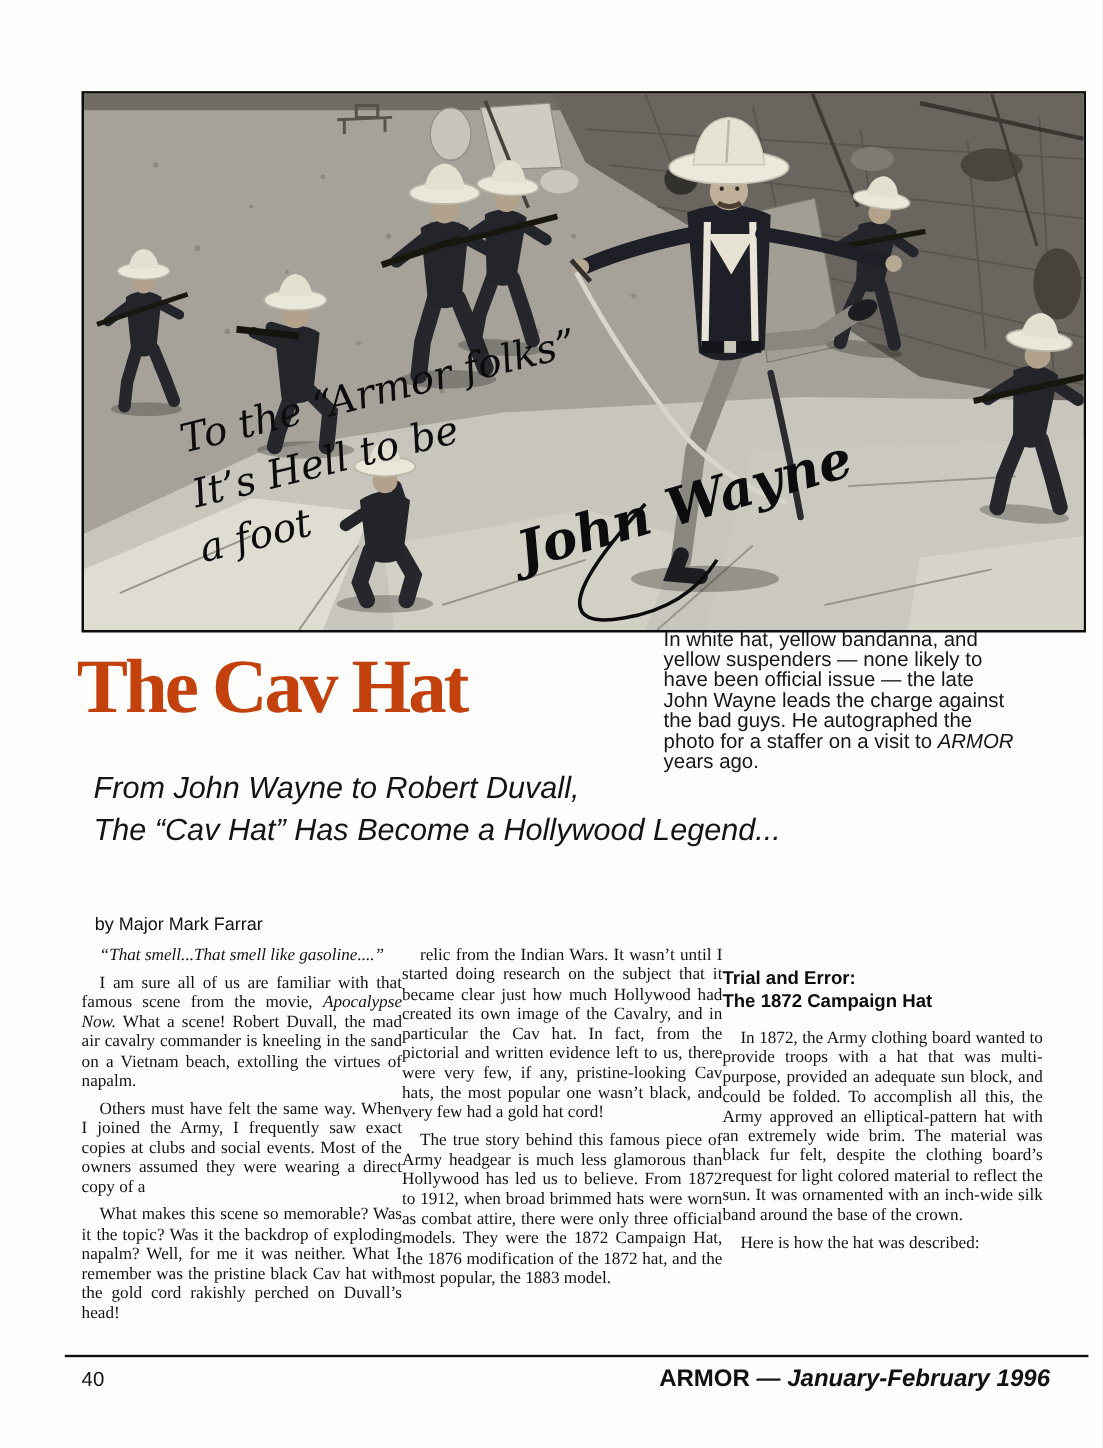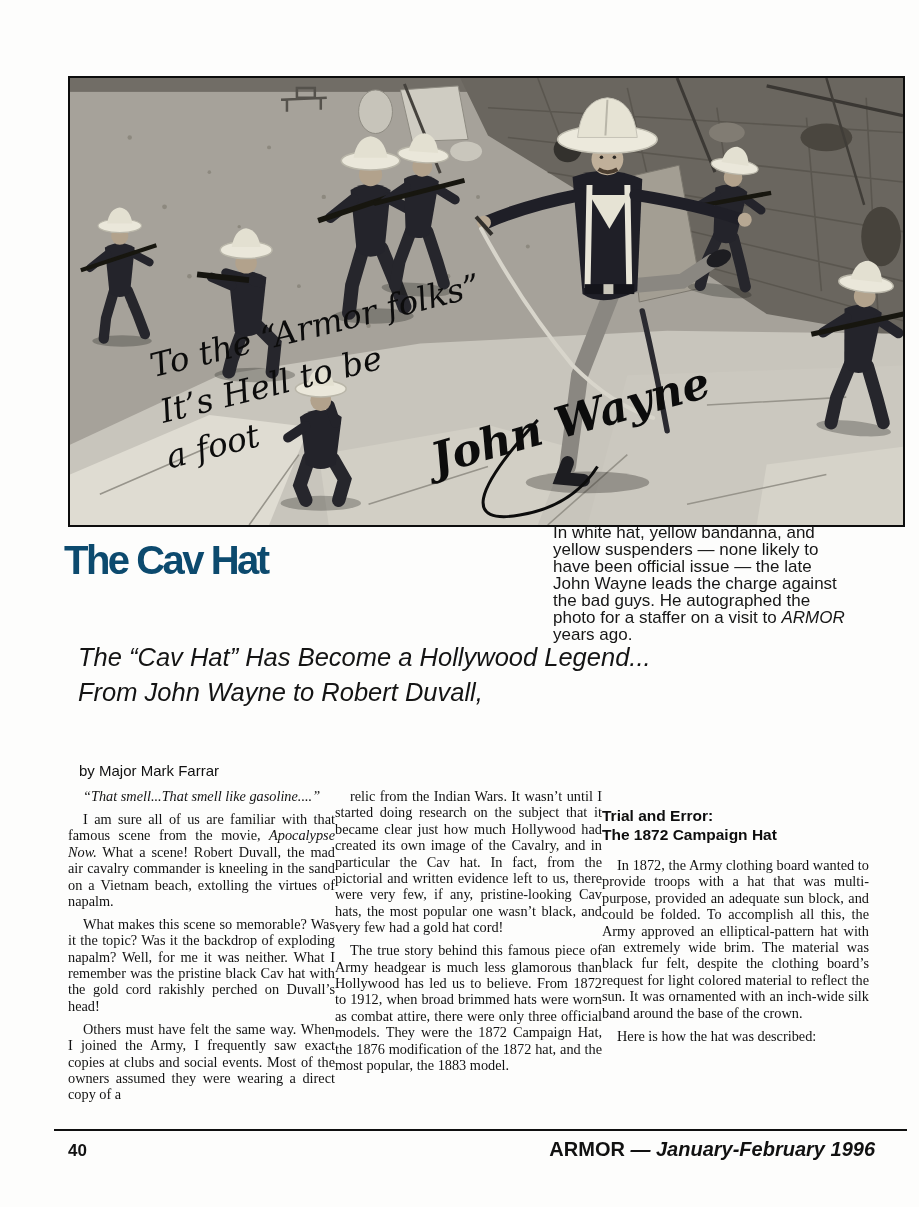--- a/index.html
+++ b/index.html
@@ -9,21 +9,21 @@
     border-right:1px solid #cfcfcd;border-bottom:1px solid #cfcfcd;
     font-family:"Liberation Sans",sans-serif;color:#111;
   }
   .photo-frame{
     position:absolute;left:68px;top:76px;width:837px;height:451px;
     margin:0;border:2px solid #0d0d0d;box-sizing:border-box;background:#a7a39b;
   }
   .photo-frame svg{display:block;width:100%;height:100%;}
   .article-title{
     position:absolute;left:64px;top:540px;margin:0;
-    font-size:40px;line-height:1;font-weight:700;letter-spacing:-2.5px;color:#0c4a6e;
+    font-size:64px;line-height:1;font-weight:700;letter-spacing:-2.5px;color:#c2410c;font-family:Liberation Serif, serif;
   }
   .photo-caption{
     position:absolute;left:553px;top:524px;width:292px;margin:0;
     font-size:17px;line-height:17px;color:#161616;text-align:left;
   }
   .subtitle{
     position:absolute;left:78px;top:640px;width:720px;
     font-size:25.5px;line-height:35px;font-style:italic;color:#141414;
   }
   .byline{
@@ -42,21 +42,21 @@
   }
   .subhead{
     margin:18px 0 13px 0;font-family:"Liberation Sans",sans-serif;
     font-size:15.5px;line-height:19px;font-weight:700;color:#0e0e0e;
   }
   .footer-rule{position:absolute;left:54px;right:12px;top:1129px;height:2px;background:#101010;}
   .footer-row{
     position:absolute;left:68px;right:44px;top:1138px;
     display:flex;justify-content:space-between;align-items:baseline;
   }
-  .page-number{font-size:17px;font-weight:700;text-align:center;}
+  .page-number{font-size:17px;font-weight:400;text-align:center;}
   .journal-line{font-size:20px;font-weight:700;}
   .journal-line .run-i{font-style:italic;}
   .run-i{font-style:italic;}
 </style>
 </head>
 <body>
 
 <div class="page">
 
   <figure class="photo-frame">
@@ -200,32 +200,32 @@
         <text x="368" y="400" font-size="44" font-weight="bold" transform="rotate(-16 368 400)">John Wayne</text>
         <path d="M470,345 Q370,455 452,441 Q505,432 530,392" stroke="#0c0c0c" stroke-width="3" fill="none"></path>
       </g>
     </svg>
   </figure>
 
   <h1 class="article-title">The Cav Hat</h1>
   <p class="photo-caption"><span>In white hat, yellow bandanna, and yellow suspenders — none likely to have been official issue — the late John Wayne leads the charge against the bad guys. He autographed the photo for a staffer on a visit to </span><span class="run-i">ARMOR</span><span> years ago.</span></p>
 
   <div class="subtitle">
+    <div>From John Wayne to Robert Duvall,</div>
     <div>The “Cav Hat” Has Become a Hollywood Legend...</div>
-    <div>From John Wayne to Robert Duvall,</div>
   </div>
 
   <div class="byline">by Major Mark Farrar</div>
 
   <div class="columns">
     <div class="col">
       <p class="para"><span class="run-i">“That smell...That smell like gasoline....”</span></p>
       <p class="para"><span>I am sure all of us are familiar with that famous scene from the movie, </span><span class="run-i">Apocalypse Now.</span><span> What a scene! Robert Duvall, the mad air cavalry commander is kneeling in the sand on a Vietnam beach, extolling the virtues of napalm.</span></p>
+      <p class="para"><span>Others must have felt the same way. When I joined the Army, I frequently saw exact copies at clubs and social events. Most of the owners assumed they were wearing a direct copy of a</span></p>
       <p class="para"><span>What makes this scene so memorable? Was it the topic? Was it the backdrop of exploding napalm? Well, for me it was neither. What I remember was the pristine black Cav hat with the gold cord rakishly perched on Duvall’s head!</span></p>
-      <p class="para"><span>Others must have felt the same way. When I joined the Army, I frequently saw exact copies at clubs and social events. Most of the owners assumed they were wearing a direct copy of a</span></p>
     </div>
     <div class="col">
       <p class="para"><span>relic from the Indian Wars. It wasn’t until I started doing research on the subject that it became clear just how much Hollywood had created its own image of the Cavalry, and in particular the Cav hat. In fact, from the pictorial and written evidence left to us, there were very few, if any, pristine-looking Cav hats, the most popular one wasn’t black, and very few had a gold hat cord!</span></p>
       <p class="para"><span>The true story behind this famous piece of Army headgear is much less glamorous than Hollywood has led us to believe. From 1872 to 1912, when broad brimmed hats were worn as combat attire, there were only three official models. They were the 1872 Campaign Hat, the 1876 modification of the 1872 hat, and the most popular, the 1883 model.</span></p>
     </div>
     <div class="col">
       <h3 class="subhead">
         <span>Trial and Error:</span><br>
         <span>The 1872 Campaign Hat</span>
       </h3>

